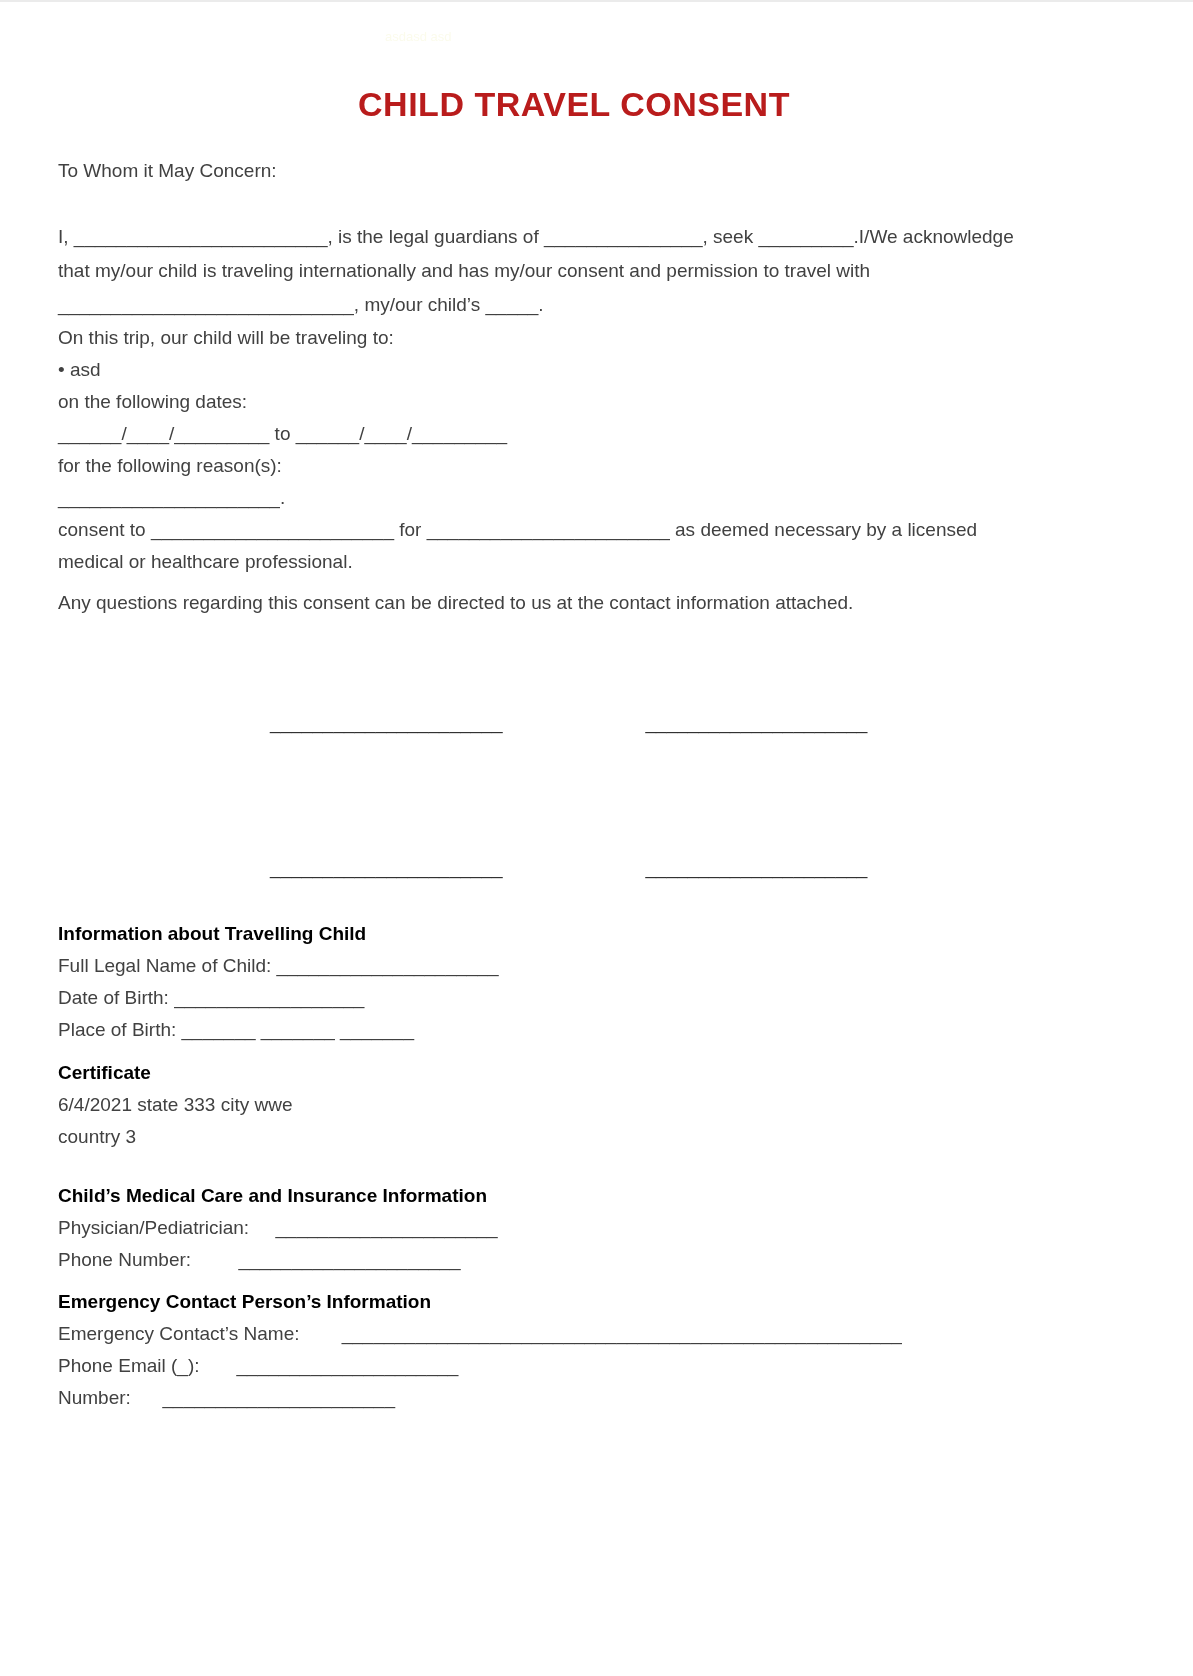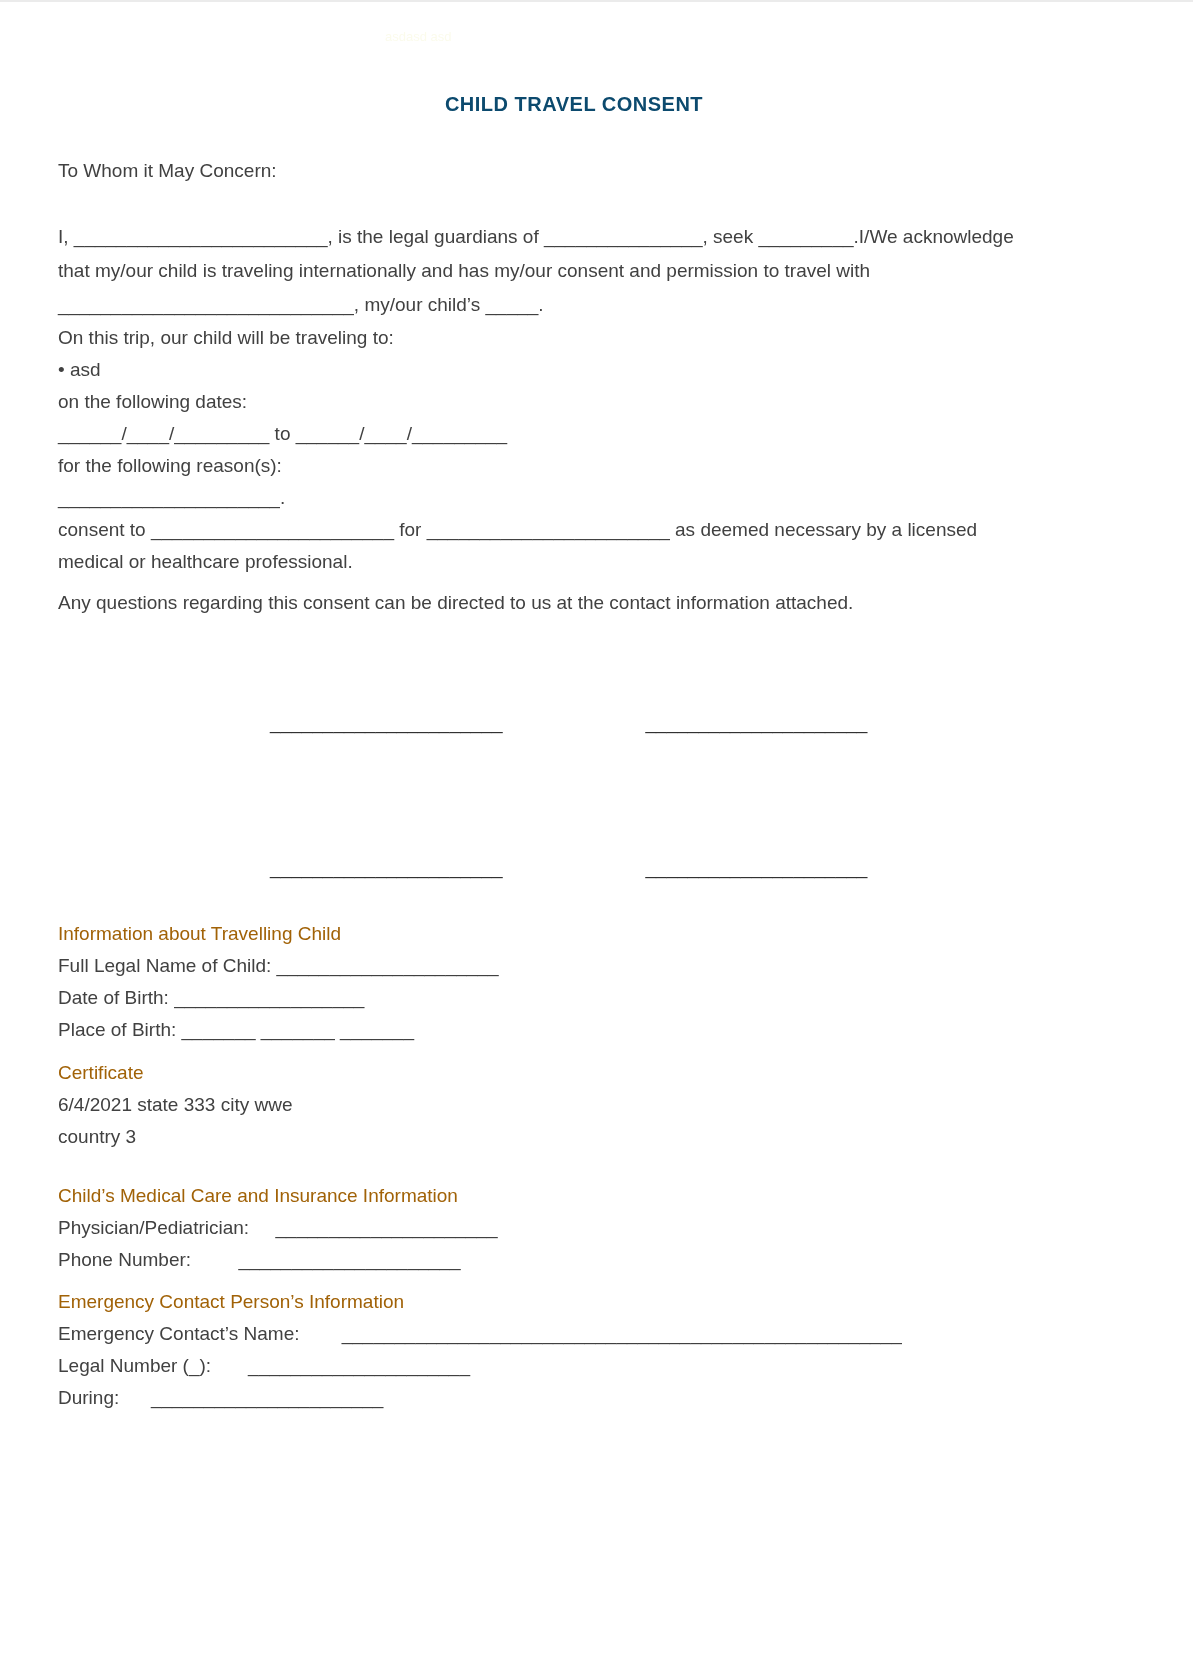--- a/index.html
+++ b/index.html
@@ -24,26 +24,26 @@
     white-space: pre;
   }
   .content {
     position: absolute;
     left: 58px;
     top: 0;
     width: 1032px;
   }
   .title {
     margin: 86px 0 0 0;
-    font-size: 20px;
+    font-size: 34px;
     line-height: 32px;
     font-weight: bold;
     letter-spacing: 0.5px;
     text-align: center;
-    color: #0c4a6e;
+    color: #b91c1c;
   }
   .line {
     line-height: 32px;
     white-space: pre-wrap;
   }
   .salutation { margin-top: 40px; line-height: 22px; }
   .para { margin: 0; }
   .intro { margin-top: 38px; }
   .intro .line { line-height: 34px; }
   .trip { margin-top: 0; }
@@ -54,22 +54,22 @@
     padding-left: 212px;
     line-height: 32px;
     white-space: pre;
     color: #323232;
     align-items: center;
   }
   .sig-row-1 { margin-top: 88px; }
   .sig-row-2 { margin-top: 113px; }
   .sig-right { margin-left: 143px; }
   .section-heading {
-    font-weight: normal;
-    color: #a16207;
+    font-weight: bold;
+    color: #000000;
     line-height: 32px;
     white-space: pre-wrap;
   }
   .sec-child-info { margin-top: 34px; }
   .sec-certificate { margin-top: 11px; }
   .sec-medical { margin-top: 27px; }
   .sec-emergency { margin-top: 10px; }
 </style>
 </head>
 <body>
@@ -131,18 +131,18 @@
 
     <div class="section sec-medical">
       <div class="section-heading">Child’s Medical Care and Insurance Information</div>
       <div class="line">Physician/Pediatrician:     _____________________</div>
       <div class="line">Phone Number:         _____________________</div>
     </div>
 
     <div class="section sec-emergency">
       <div class="section-heading">Emergency Contact Person’s Information</div>
       <div class="line">Emergency Contact’s Name:        _____________________________________________________</div>
-      <div class="line">Legal Number (_):       _____________________</div>
-      <div class="line">During:      ______________________</div>
+      <div class="line">Phone Email (_):       _____________________</div>
+      <div class="line">Number:      ______________________</div>
     </div>
 
   </div>
 </div>
 
 </body></html>

